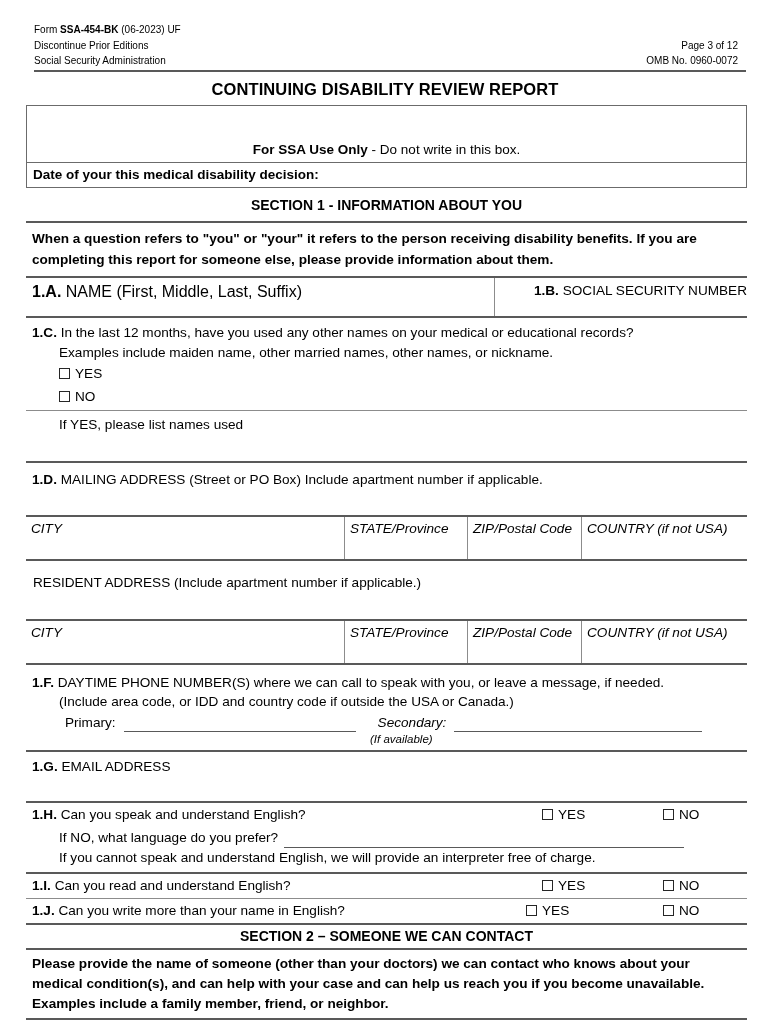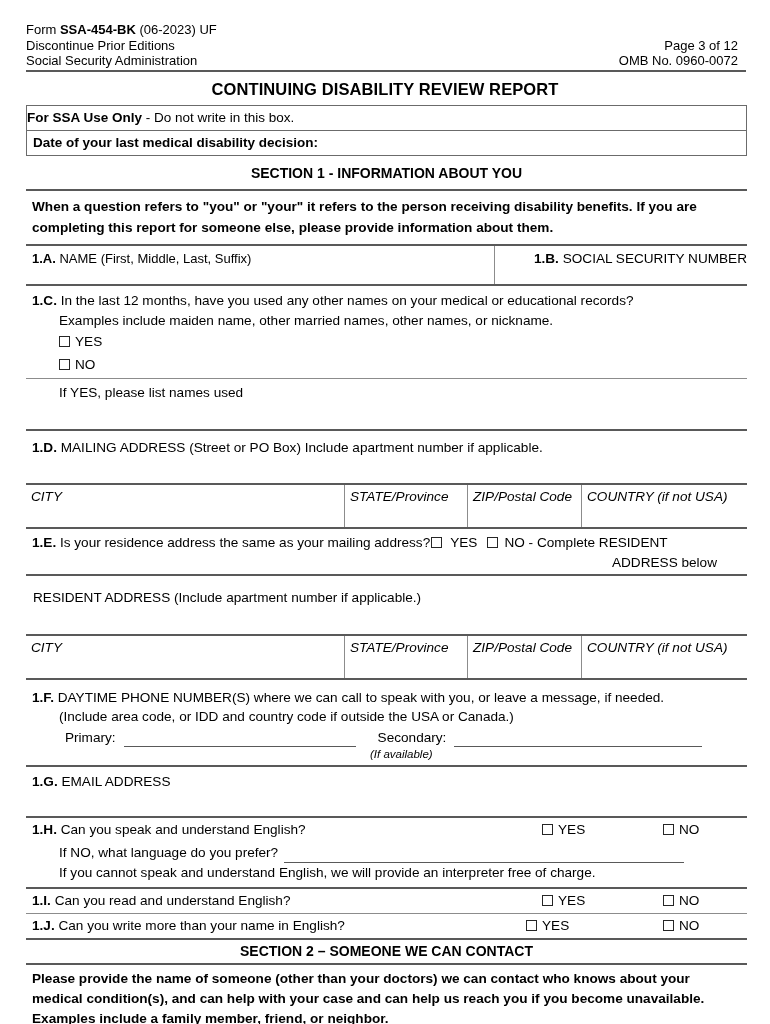--- a/index.html
+++ b/index.html
@@ -18,23 +18,23 @@
     position: relative;
     width: 770px;
     height: 1024px;
     box-sizing: border-box;
     padding: 0;
   }
 
   
   .hdr {
     position: relative;
-    margin: 22px 24px 0 26px;
+    margin: 22px 24px 0 34px;
     height: 50px;
-    font-size: 13px;
+    font-size: 10px;
     line-height: 15.5px;
   }
   .hdr-left { position: absolute; left: 0; top: 0; white-space: nowrap; }
   .hdr-right { position: absolute; right: 8px; top: 15.5px; text-align: right; white-space: nowrap; }
   .hdr-rule {
     position: absolute;
     left: 0; right: 0;
     top: 48px;
     border-top: 2px solid #595959;
   }
@@ -48,24 +48,25 @@
     letter-spacing: 0.1px;
   }
 
   
   .ssabox {
     margin: 6px 23px 0 26px;
     border: 1.5px solid #6b6b6b;
     box-sizing: border-box;
   }
   .ssabox .r1 {
-    text-align: left;
+    text-align: center;
     font-size: 13.5px;
     padding: 4px 0 5px 0;
     border-bottom: 1.5px solid #6b6b6b;
+    margin-top: 32px;
   }
   .ssabox .r2 {
     font-size: 13.5px;
     font-weight: bold;
     padding: 4px 0 5px 6px;
   }
 
   
   .sectionbar {
     margin: 0 23px 0 26px;
@@ -93,21 +94,21 @@
   
   .splitrow {
     display: flex;
     border-top: 2px solid #595959;
     min-height: 40px;
     box-sizing: border-box;
   }
   .splitrow .c-left {
     flex: 0 0 468px;
     padding: 5px 6px 0 6px;
-    font-size: 13px;
+    font-size: 16px;
     box-sizing: border-box;
   }
   .splitrow .c-right {
     flex: 1 1 auto;
     border-left: 1.5px solid #8c8c8c;
     padding: 5px 0 0 6px;
     font-size: 13.6px;
     box-sizing: border-box;
     text-align: right;
   }
@@ -198,21 +199,21 @@
       <div>Page 3 of 12</div>
       <div>OMB  No. 0960-0072</div>
     </div>
     <div class="hdr-rule"></div>
   </div>
 
   <div class="doc-title">CONTINUING DISABILITY REVIEW REPORT</div>
 
   <div class="ssabox">
     <div class="r1"><span class="b">For SSA Use Only</span><span> - Do not write in this box.</span></div>
-    <div class="r2">Date of your last medical disability decision:</div>
+    <div class="r2">Date of your this medical disability decision:</div>
   </div>
 
   <div class="sectionbar">SECTION 1 - INFORMATION ABOUT YOU</div>
 
   <div class="blockgroup">
 
     <div class="block bold">When a question refers to "you" or "your" it refers to the person receiving disability benefits. If you are completing this report for someone else, please provide information about them.</div>
 
     <div class="splitrow">
       <div class="c-left"><span class="b">1.A.</span><span> NAME (First, Middle, Last, Suffix)</span></div>
@@ -234,43 +235,37 @@
       <span class="b">1.D.</span><span> MAILING ADDRESS (Street or PO Box) Include apartment number if applicable.</span>
     </div>
 
     <div class="addrgrid">
       <div class="ag-city"><span>CITY</span></div>
       <div class="ag-state"><span>STATE/Province</span></div>
       <div class="ag-zip"><span>ZIP/Postal Code</span></div>
       <div class="ag-country"><span>COUNTRY (if not USA)</span></div>
     </div>
 
-    <div class="block" style="padding-bottom:2px;padding-top:4px;">
-      <div style="position:relative;">
-        <span class="b">1.E.</span><span> Is your residence address the same as your mailing address?</span><span class="cb" style="margin-left:1px;margin-right:8px;"></span><span>YES</span><span class="cb" style="margin-left:10px;margin-right:6px;"></span><span>NO - Complete RESIDENT</span>
-      </div>
-      <div style="text-align:right;padding-right:24px;">ADDRESS below</div>
-    </div>
 
     <div class="block" style="padding-bottom:26px;padding-top:12px;padding-left:7px;">
       <span>RESIDENT ADDRESS (Include apartment number if applicable.)</span>
     </div>
 
     <div class="addrgrid">
       <div class="ag-city"><span>CITY</span></div>
       <div class="ag-state"><span>STATE/Province</span></div>
       <div class="ag-zip"><span>ZIP/Postal Code</span></div>
       <div class="ag-country"><span>COUNTRY (if not USA)</span></div>
     </div>
 
     <div class="block" style="padding-bottom:4px;padding-top:8px;">
       <div><span class="b">1.F.</span><span> DAYTIME PHONE NUMBER(S) where we can call to speak with you, or leave a message, if needed.</span></div>
       <div style="padding-left:27px;">(Include area code, or IDD and country code if outside the USA or Canada.)</div>
       <div class="phonerow" style="height:auto;">
-        <span>Primary:</span><span class="ruleline" style="width:232px;margin-left:8px;">&nbsp;</span><span style="margin-left:22px;">Secondary:</span><span class="ruleline" style="width:248px;margin-left:8px;">&nbsp;</span>
+        <span>Primary:</span><span class="ruleline" style="width:232px;margin-left:8px;">&nbsp;</span><span style="margin-left:22px;font-style:italic;">Secondary:</span><span class="ruleline" style="width:248px;margin-left:8px;">&nbsp;</span>
       </div>
       <div class="ital" style="padding-left:338px;line-height:14px;">(If available)</div>
     </div>
 
     <div class="block" style="padding-bottom:24px;padding-top:5px;">
       <span class="b">1.G.</span><span> EMAIL ADDRESS</span>
     </div>
 
     <div class="qrow">
       <div class="qtext"><span class="b">1.H.</span><span> Can you speak and understand English?</span></div>

